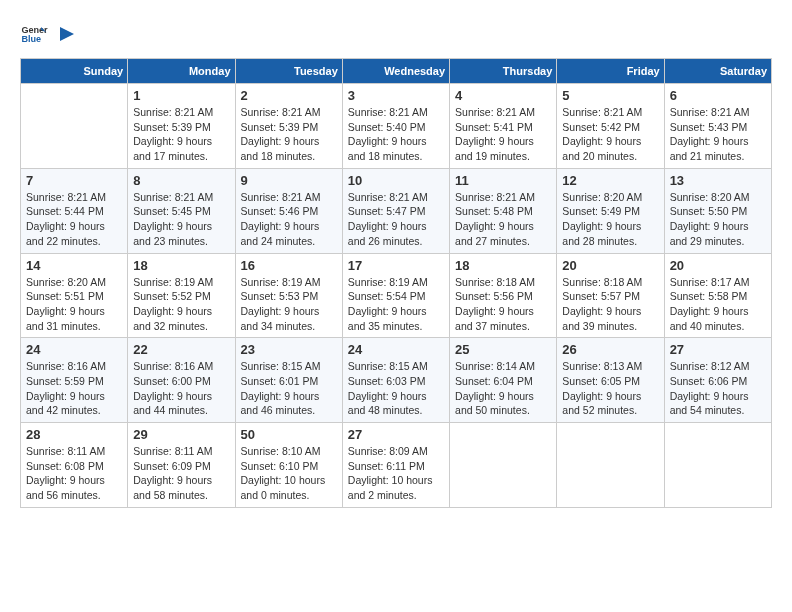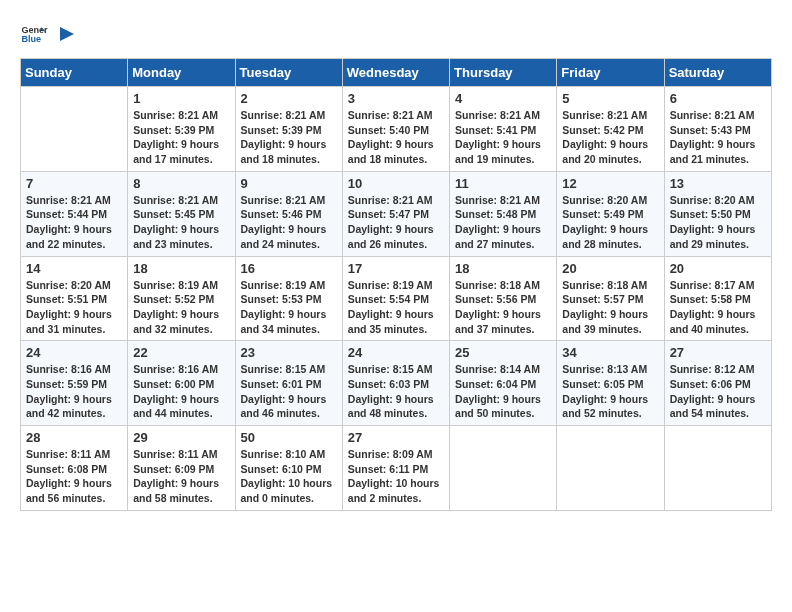--- a/index.html
+++ b/index.html
@@ -39,22 +39,22 @@
     }
     table {
       width: 100%;
       border-collapse: collapse;
       table-layout: fixed;
     }
     th {
       background-color: #1a5fa8;
       color: #fff;
       padding: 6px 4px;
-      font-size: 13px;
-      text-align: left;
+      font-size: 11px;
+      text-align: right;
       border: 1px solid #ccc;
     }
     td {
       border: 1px solid #ccc;
       vertical-align: top;
       padding: 4px 5px;
       font-size: 11px;
       color: #333;
       height: 80px;
     }
@@ -64,21 +64,20 @@
     .day-num {
       font-size: 13px;
       font-weight: bold;
       display: block;
       margin-bottom: 2px;
     }
     .day-info {
       font-size: 10.5px;
       line-height: 1.4;
       color: #333;
-      font-weight: bold;
     }
     tr:nth-child(even) td {
       background-color: #f5f8fc;
     }
     tr:nth-child(odd) td {
       background-color: #fff;
     }
     th:first-child, td:first-child { width: 14.28%; }
   </style>
 </head>
@@ -220,21 +219,21 @@
         </td>
         <td>
           <span class="day-num">24</span>
           <div class="day-info">Sunrise: 8:15 AM<br>Sunset: 6:03 PM<br>Daylight: 9 hours and 48 minutes.</div>
         </td>
         <td>
           <span class="day-num">25</span>
           <div class="day-info">Sunrise: 8:14 AM<br>Sunset: 6:04 PM<br>Daylight: 9 hours and 50 minutes.</div>
         </td>
         <td>
-          <span class="day-num">34</span>
+          <span class="day-num">26</span>
           <div class="day-info">Sunrise: 8:13 AM<br>Sunset: 6:05 PM<br>Daylight: 9 hours and 52 minutes.</div>
         </td>
         <td>
           <span class="day-num">27</span>
           <div class="day-info">Sunrise: 8:12 AM<br>Sunset: 6:06 PM<br>Daylight: 9 hours and 54 minutes.</div>
         </td>
       </tr>
       <tr>
         <td>
           <span class="day-num">28</span>

